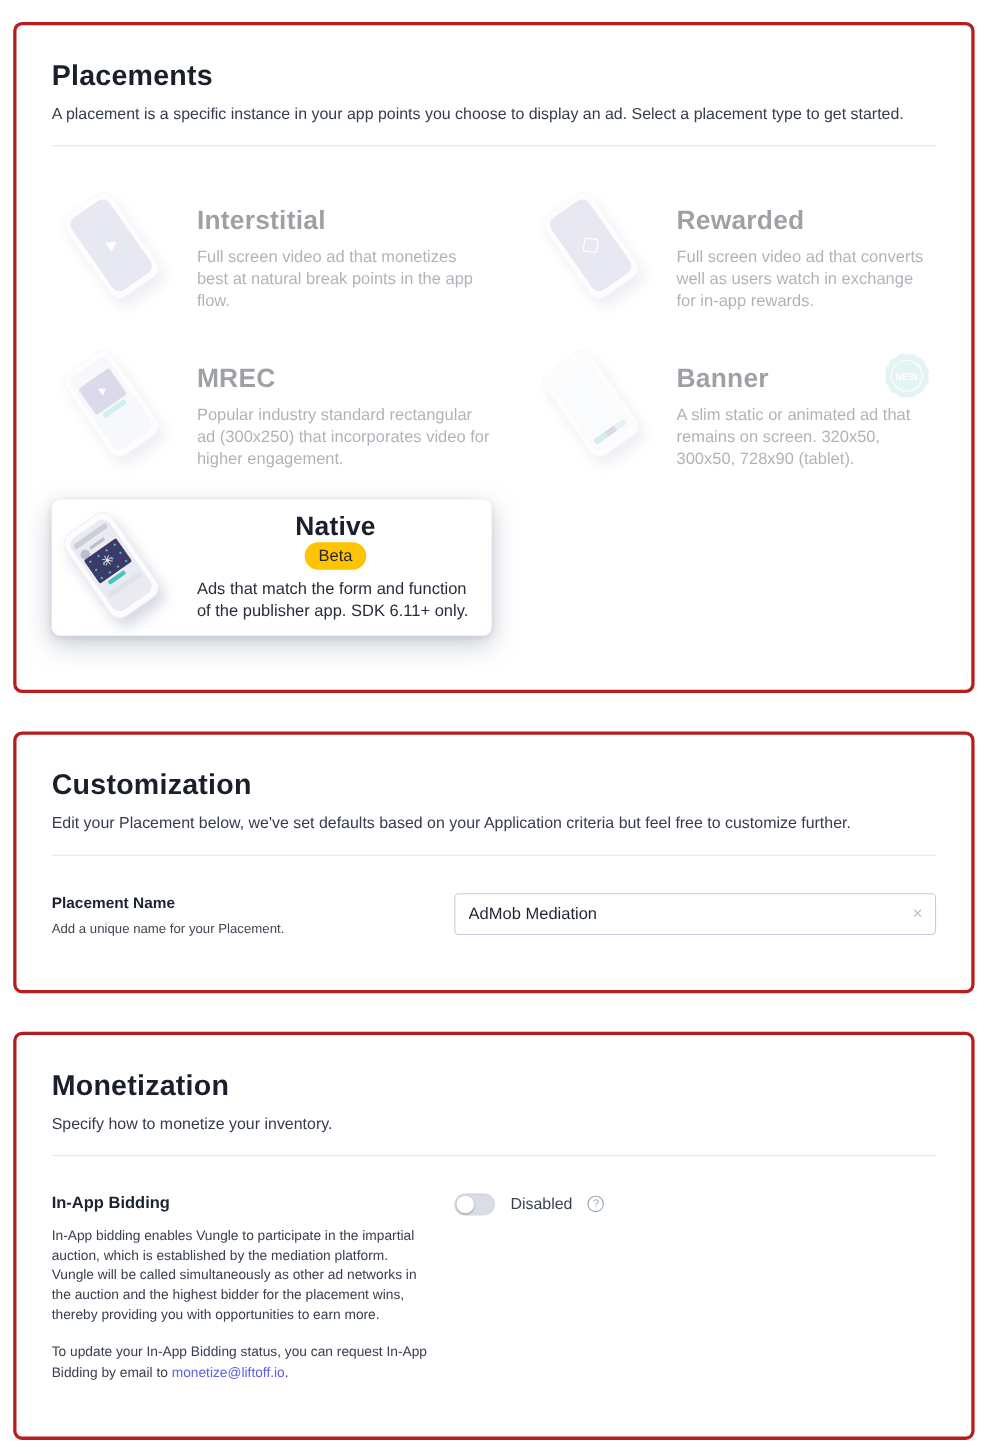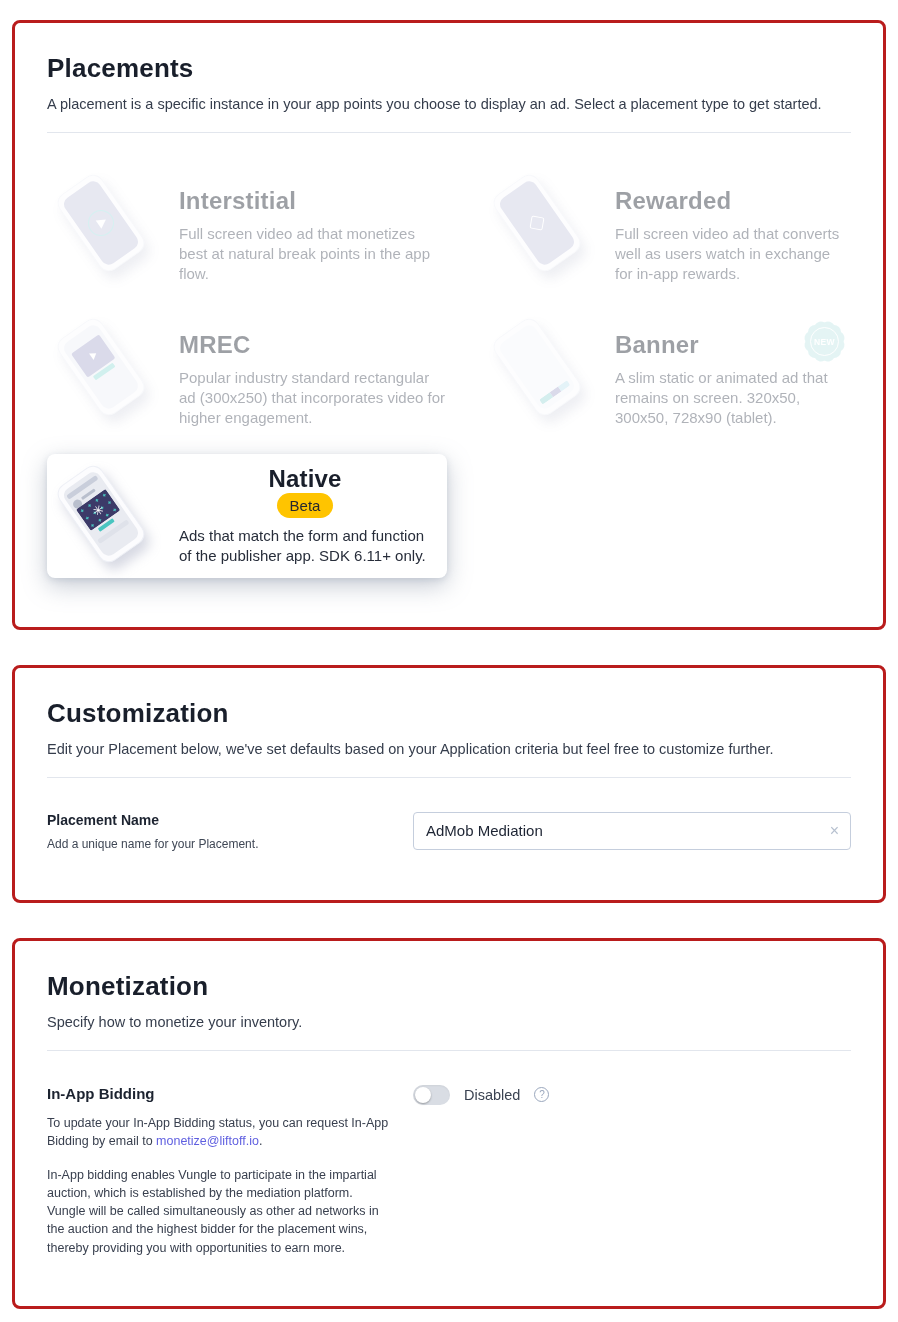--- a/index.html
+++ b/index.html
@@ -256,22 +256,22 @@
   </section>
 
   <section class="card">
     <h1 class="card-title">Monetization</h1>
     <p class="card-sub">Specify how to monetize your inventory.</p>
     <hr class="divider">
 
     <div class="form-row">
       <div>
         <div class="mon-label">In-App Bidding</div>
+        <p class="mon-para">In-App bidding enables Vungle to participate in the impartial auction, which is established by the mediation platform. Vungle will be called simultaneously as other ad networks in the auction and the highest bidder for the placement wins, thereby providing you with opportunities to earn more.</p>
         <p class="mon-para"><span>To update your In-App Bidding status, you can request In-App Bidding by email to </span><a href="#" class="mon-link">monetize@liftoff.io</a><span>.</span></p>
-        <p class="mon-para">In-App bidding enables Vungle to participate in the impartial auction, which is established by the mediation platform. Vungle will be called simultaneously as other ad networks in the auction and the highest bidder for the placement wins, thereby providing you with opportunities to earn more.</p>
       </div>
       <div class="toggle-row">
         <div class="toggle">
             <div class="knob"></div>
           </div>
         <span class="toggle-label">Disabled</span>
         <span class="help-icon">?</span>
       </div>
     </div>
   </section>

